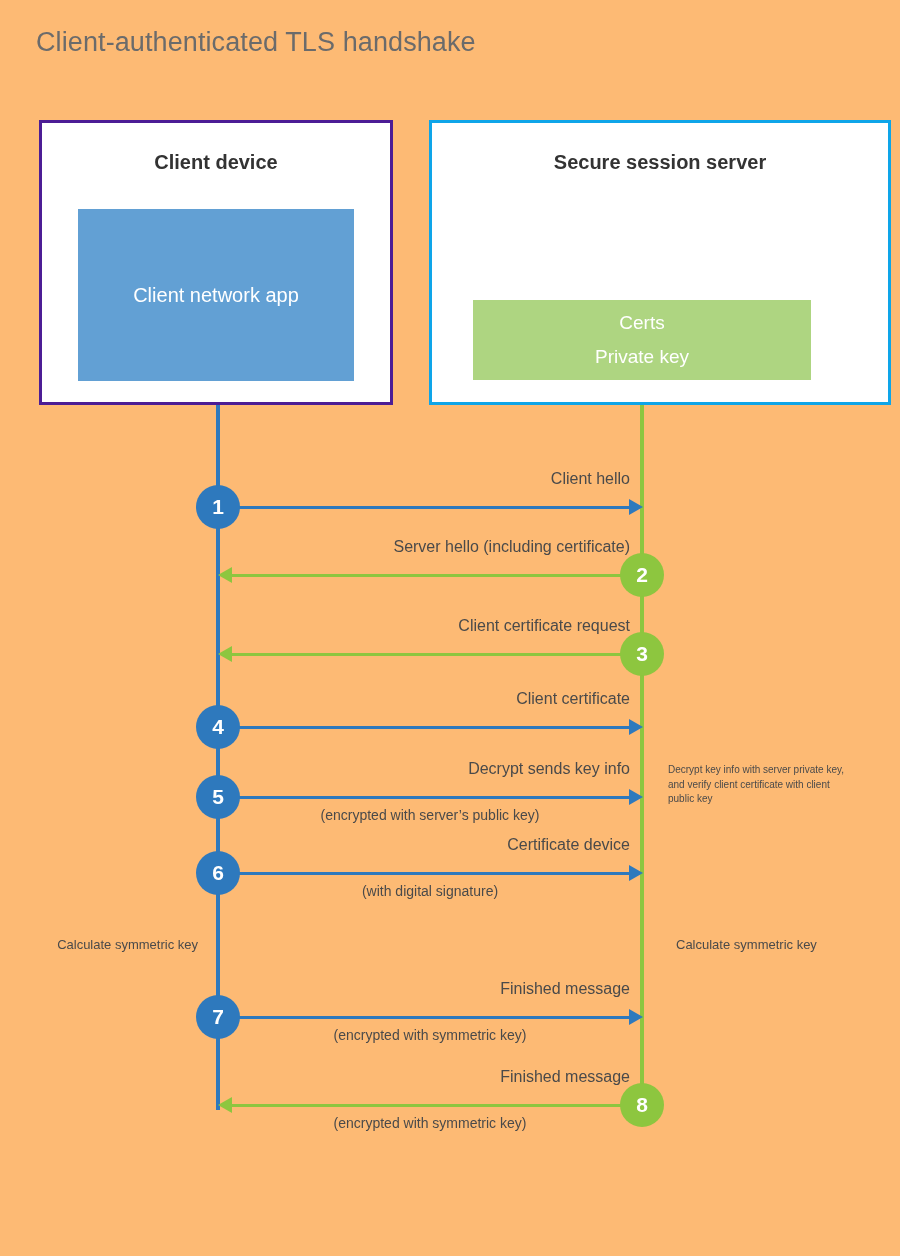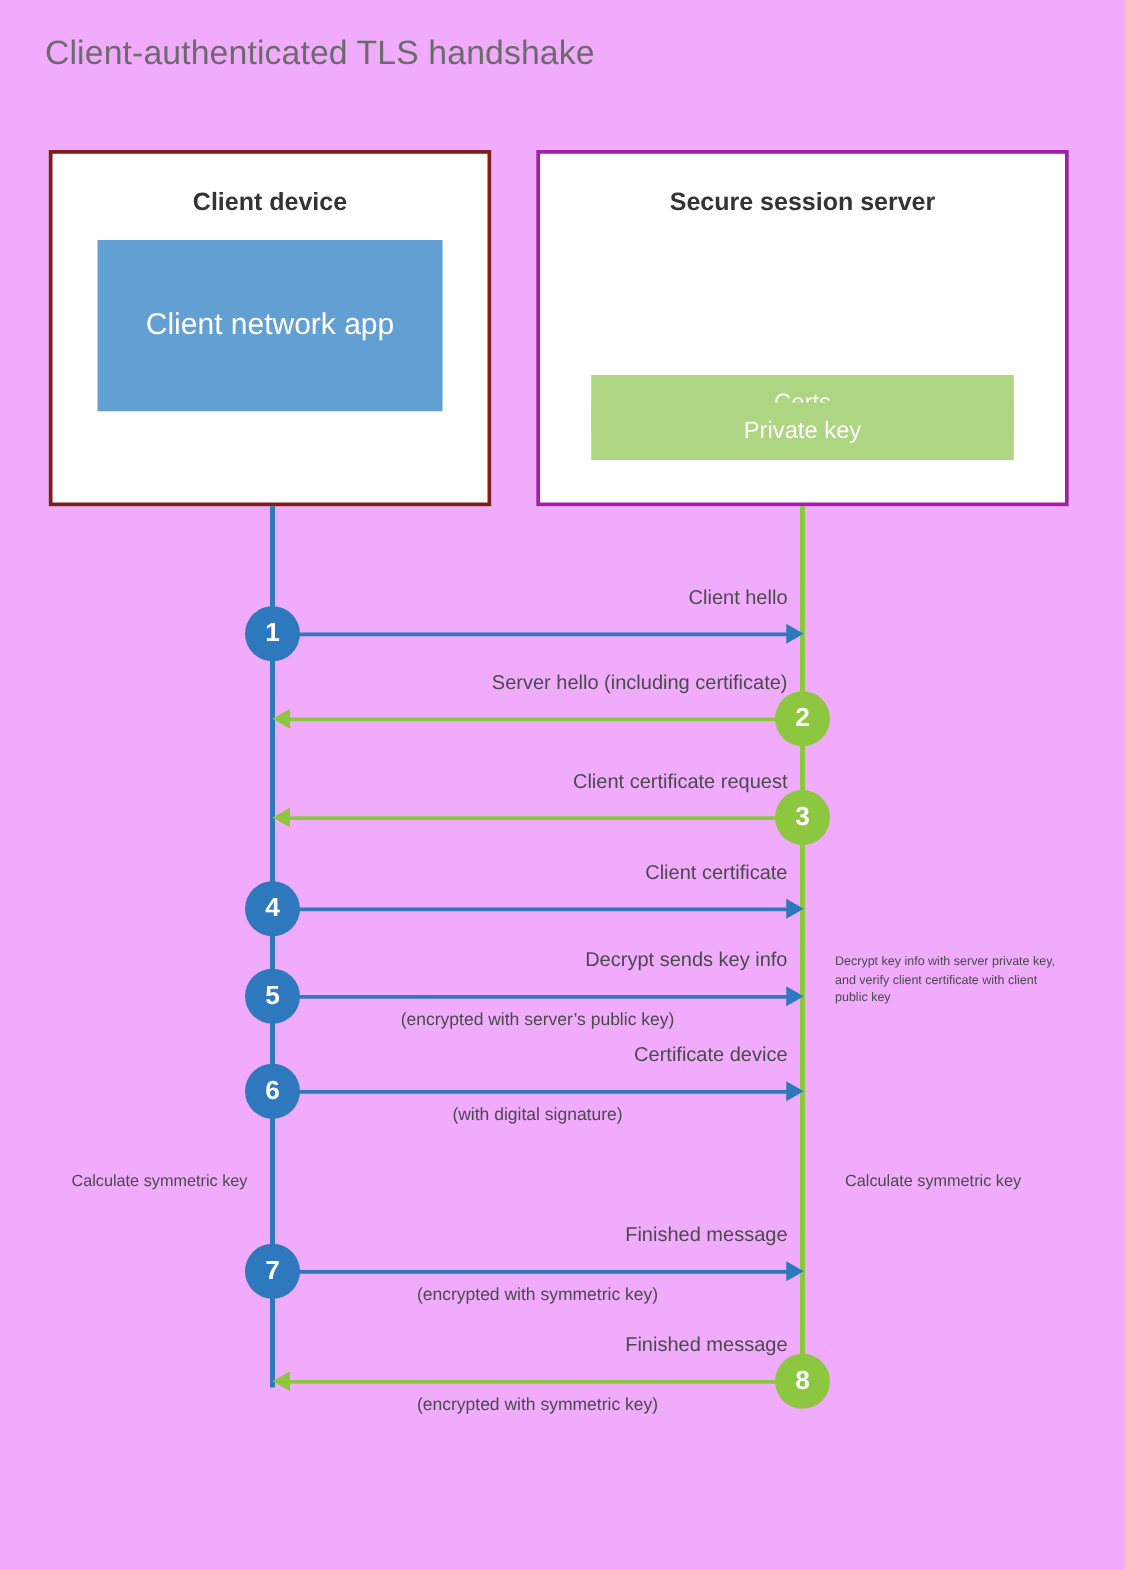--- a/index.html
+++ b/index.html
@@ -8,21 +8,21 @@
     background: #ffffff;
   }
   body {
     font-family: "Liberation Sans", sans-serif;
     -webkit-font-smoothing: antialiased;
   }
   #page {
     position: relative;
     width: 900px;
     height: 1256px;
-    background: #f0abfc;
+    background: #fdba74;
     overflow: hidden;
   }
 
   
   .page-title {
     position: absolute;
     left: 36px;
     top: 27px;
     font-size: 27px;
     font-weight: 400;
@@ -35,50 +35,50 @@
   .party-box {
     position: absolute;
     background: #ffffff;
     box-sizing: border-box;
   }
   .party-box.client {
     left: 39px;
     top: 120px;
     width: 354px;
     height: 285px;
-    border: 3px solid #7f1d1d;
+    border: 3px solid #4c1d95;
   }
   .party-box.server {
     left: 429px;
     top: 120px;
-    width: 426px;
+    width: 462px;
     height: 285px;
-    border: 3px solid #a21caf;
+    border: 3px solid #0ea5e9;
   }
   .party-title {
     position: absolute;
     left: 0;
     right: 0;
     top: 28px;
     text-align: center;
     font-size: 20px;
     font-weight: bold;
     color: #333333;
   }
 
   
   .client-app {
     position: absolute;
     left: 36px;
-    top: 69px;
+    top: 86px;
     width: 276px;
-    height: 137px;
+    height: 172px;
     background: #62a0d4;
     color: #ffffff;
-    font-size: 24px;
+    font-size: 20px;
     display: flex;
     align-items: center;
     justify-content: center;
     text-align: center;
     line-height: 1.35;
     padding: 0 10px;
     box-sizing: border-box;
   }
   .server-bar {
     position: absolute;
@@ -88,21 +88,21 @@
     background: #aed581;
     color: #ffffff;
     font-size: 19px;
     display: flex;
     align-items: center;
     justify-content: center;
     box-sizing: border-box;
   }
   .server-bar.b0 { top: 79px; }
   .server-bar.b1 { top: 141px; margin-top: 36px; }
-  .server-bar.b2 { top: 199px; }
+  .server-bar.b2 { top: 211px; }
 
   
   .lifeline {
     position: absolute;
     width: 4px;
   }
   .lifeline.client-line {
     left: 216px;
     top: 405px;
     height: 705px;

